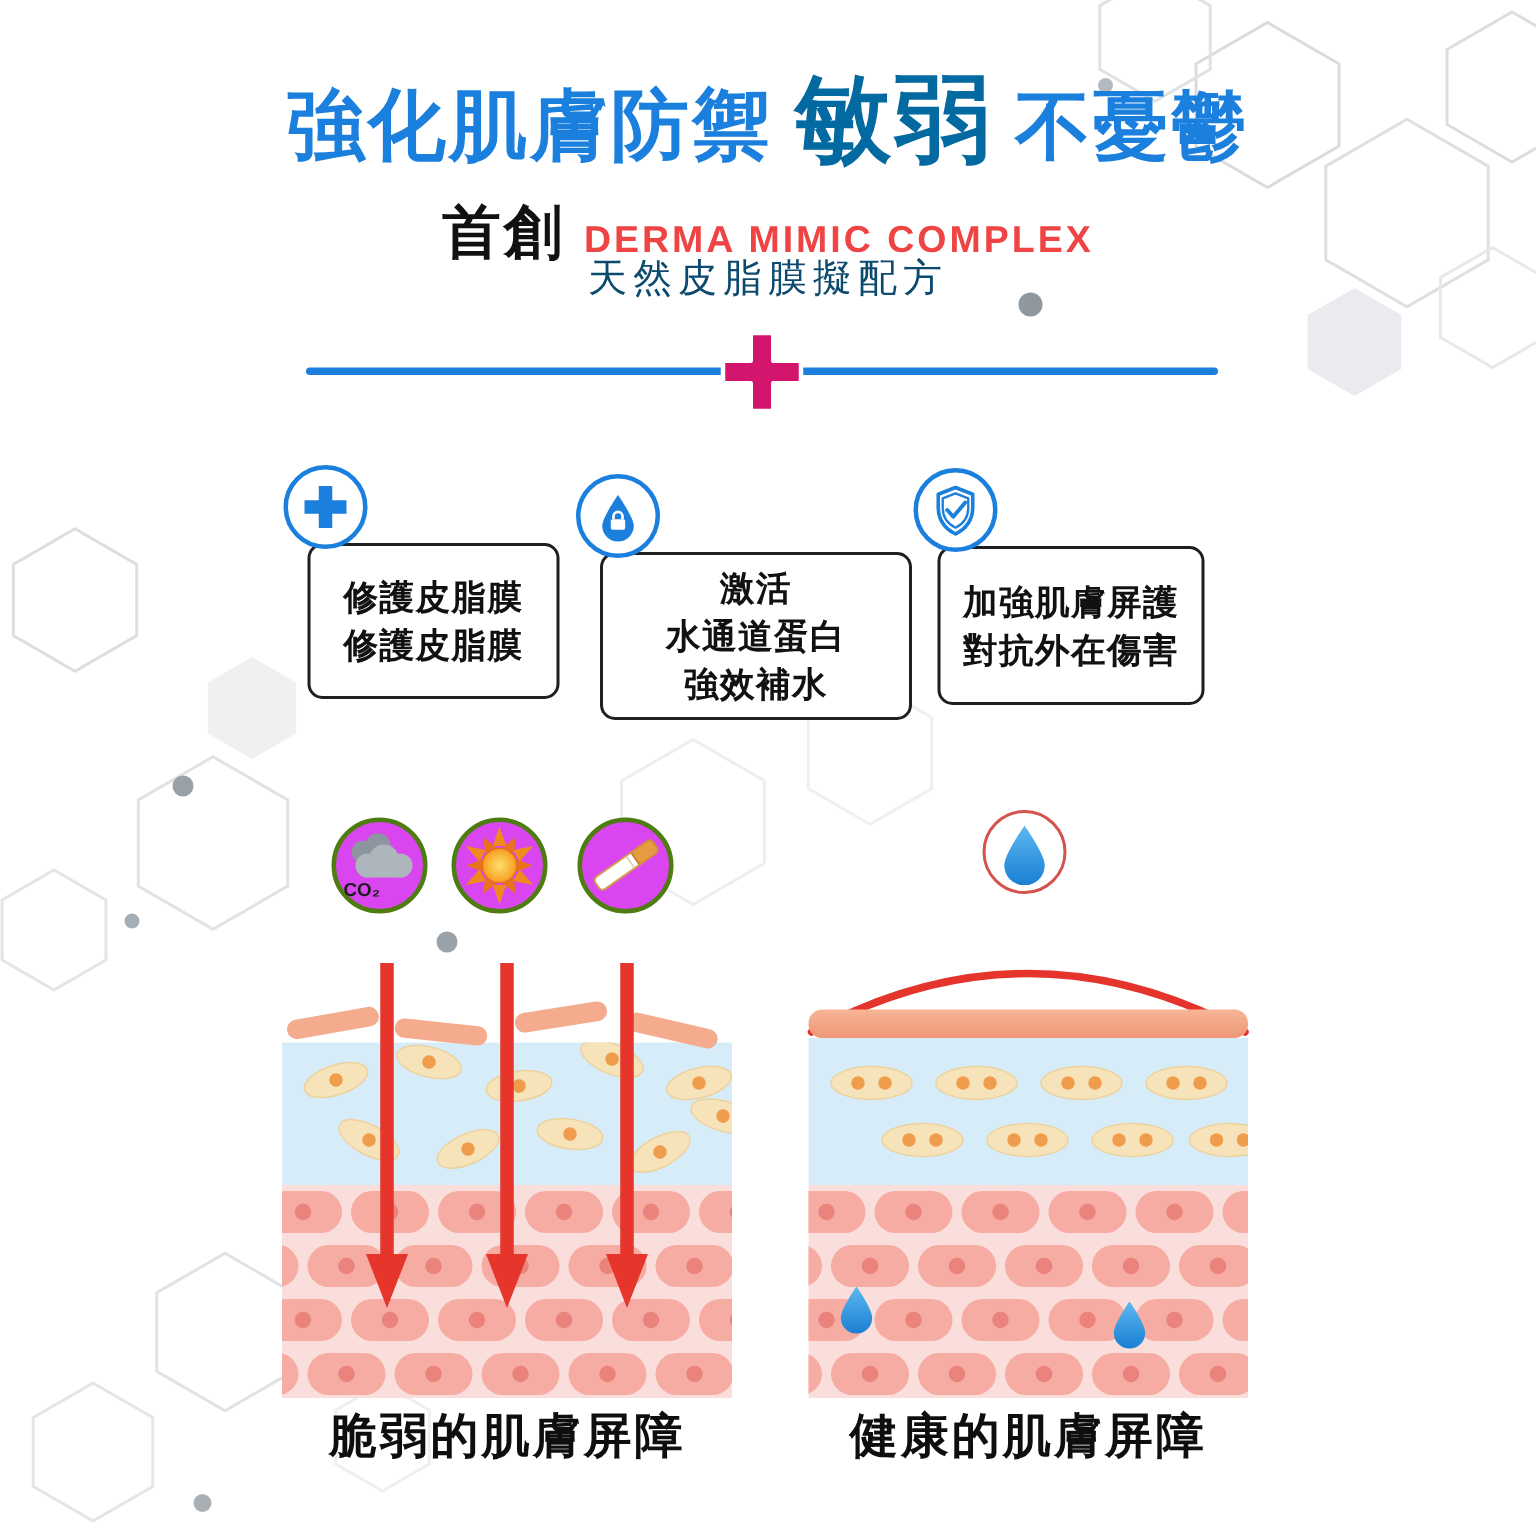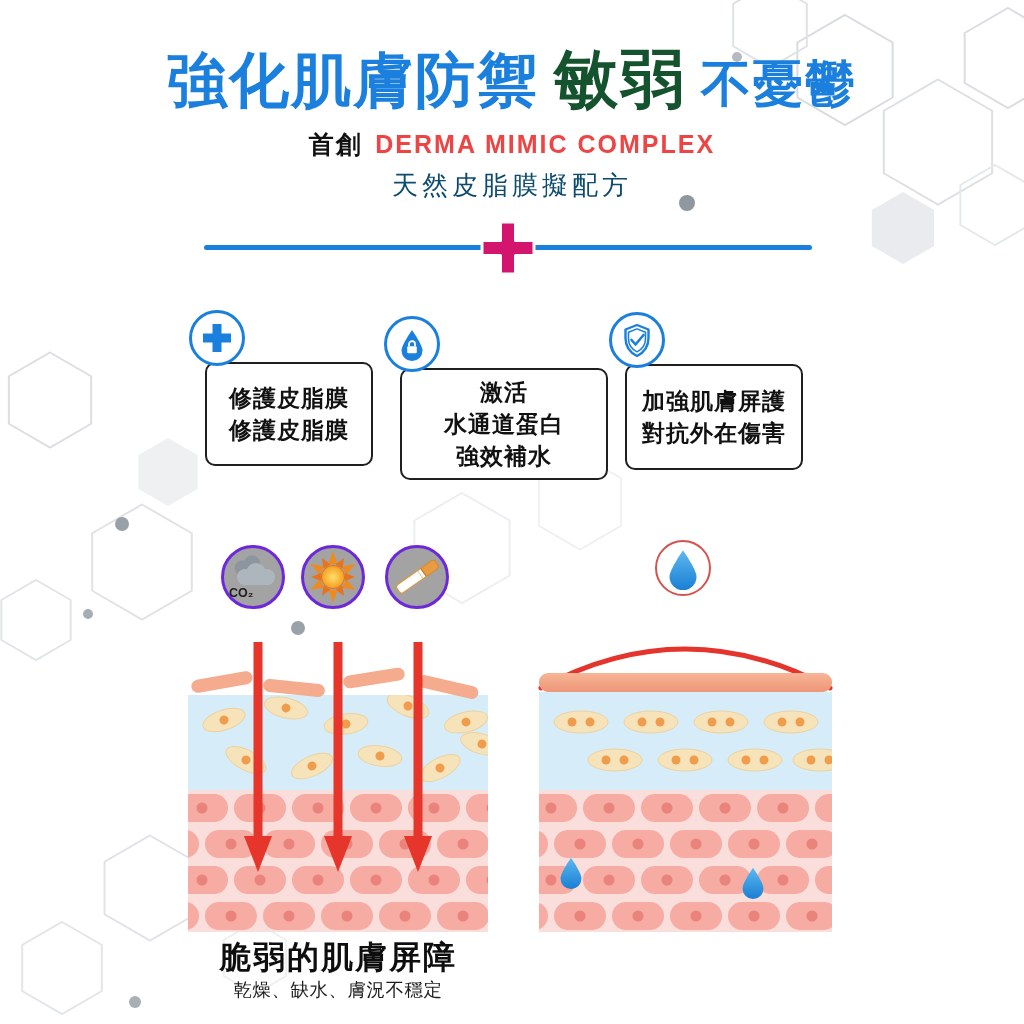--- a/index.html
+++ b/index.html
@@ -3,47 +3,47 @@
 <meta charset="utf-8">
 <style>
   html,body{margin:0;padding:0;background:#fff;}
   .canvas{position:relative;width:1024px;height:1024px;background:#fff;overflow:hidden;
           font-family:"Liberation Sans","DejaVu Sans",sans-serif;color:#111;}
   .abs{position:absolute;}
   svg{display:block;}
 
   
   .title{position:absolute;top:26px;left:0;width:100%;text-align:center;line-height:1;white-space:nowrap;}
-  .title .t-blue1{font-size:60px;font-weight:800;color:#1a7fdd;letter-spacing:2px;}
-  .title .t-mag{font-size:64px;font-weight:800;color:#14532d;letter-spacing:2px;margin:0 6px;}
+  .title .t-blue1{font-size:52px;font-weight:800;color:#1a7fdd;letter-spacing:2px;}
+  .title .t-mag{font-size:64px;font-weight:800;color:#0369a1;letter-spacing:2px;margin:0 6px;}
   .title .t-blue2{font-size:50px;font-weight:800;color:#1a7fdd;letter-spacing:2px;margin-top:24px;}
   .sub-row{position:absolute;top:128px;left:0;width:100%;text-align:center;white-space:nowrap;}
-  .sub-prefix{font-size:25px;font-weight:700;color:#111;letter-spacing:2px;vertical-align:baseline;}
+  .sub-prefix{font-size:39px;font-weight:700;color:#111;letter-spacing:2px;vertical-align:baseline;}
   .sub-latin{font-size:25px;font-weight:700;color:#ef4444;letter-spacing:2px;margin-left:8px;vertical-align:baseline;}
   .formula{position:absolute;top:168px;left:0;width:100%;text-align:center;font-size:26px;font-weight:500;letter-spacing:4px;color:#0c4a6e;}
 
   
   .divider{position:absolute;left:204px;top:220px;width:608px;height:56px;}
   .divider-line{position:absolute;left:0;right:0;top:25px;height:5px;border-radius:3px;background:#1a7fdd;}
   .divider-plus{position:absolute;left:272px;top:-4px;}
 
   
   .card{position:absolute;background:#fff;border:2.5px solid #1f1f1f;border-radius:10px;
         display:flex;flex-direction:column;align-items:center;justify-content:center;box-sizing:border-box;}
   .card1{left:205px;top:362px;width:168px;height:104px;}
   .card2{left:400px;top:368px;width:208px;height:112px;}
   .card3{left:625px;top:364px;width:178px;height:106px;}
   .card-line{font-size:23px;font-weight:700;color:#111;line-height:1.4;letter-spacing:1px;white-space:nowrap;}
   .card-circle{position:absolute;left:-18px;top:-54px;width:56px;height:56px;border-radius:50%;
                background:#fff;border:3px solid #1a7fdd;box-sizing:border-box;
                display:flex;align-items:center;justify-content:center;}
 
   
-  .hz-circle{position:absolute;width:64px;height:64px;border-radius:50%;background:#a3a3a3;
-             border:3px solid #6d28d9;box-sizing:border-box;display:flex;align-items:flex-end;justify-content:center;}
+  .hz-circle{position:absolute;width:64px;height:64px;border-radius:50%;background:#d946ef;
+             border:3px solid #4d7c0f;box-sizing:border-box;display:flex;align-items:flex-end;justify-content:center;}
   .hz-co2{left:221px;top:545px;}
   .hz-sun{left:301px;top:545px;}
   .hz-cig{left:385px;top:545px;}
   .drop-circle{position:absolute;left:655px;top:540px;width:56px;height:56px;border-radius:50%;
                background:#fff;border:2px solid #d4534d;box-sizing:border-box;
                display:flex;align-items:center;justify-content:center;}
   .co2-text{font-weight:bold;}
 
   
   .skin-left{position:absolute;left:182px;top:640px;}
@@ -355,15 +355,15 @@
         <use href="#pcR" transform="translate(279,276)"></use>
         <use href="#pcR" transform="translate(337,276)"></use>
     </g>
     <g fill="url(#dgR)">
       <path transform="translate(38,232) scale(1.1)" d="M0,-13 C0,-13 -9.5,0.5 -9.5,6 A9.5,9.5 0 0 0 9.5,6 C9.5,0.5 0,-13 0,-13 Z"></path>
       <path transform="translate(220,242) scale(1.1)" d="M0,-13 C0,-13 -9.5,0.5 -9.5,6 A9.5,9.5 0 0 0 9.5,6 C9.5,0.5 0,-13 0,-13 Z"></path>
     </g>
   </svg>
 
   <div class="lbl-title lbl-left-title">脆弱的肌膚屏障</div>
-  <div class="lbl-sub lbl-left-sub">乾燥、缺水、膚況不穩定</div>
+  <div class="lbl-title lbl-right-title">健康的肌膚屏障</div>
 
 </div>
 
 </body></html>

